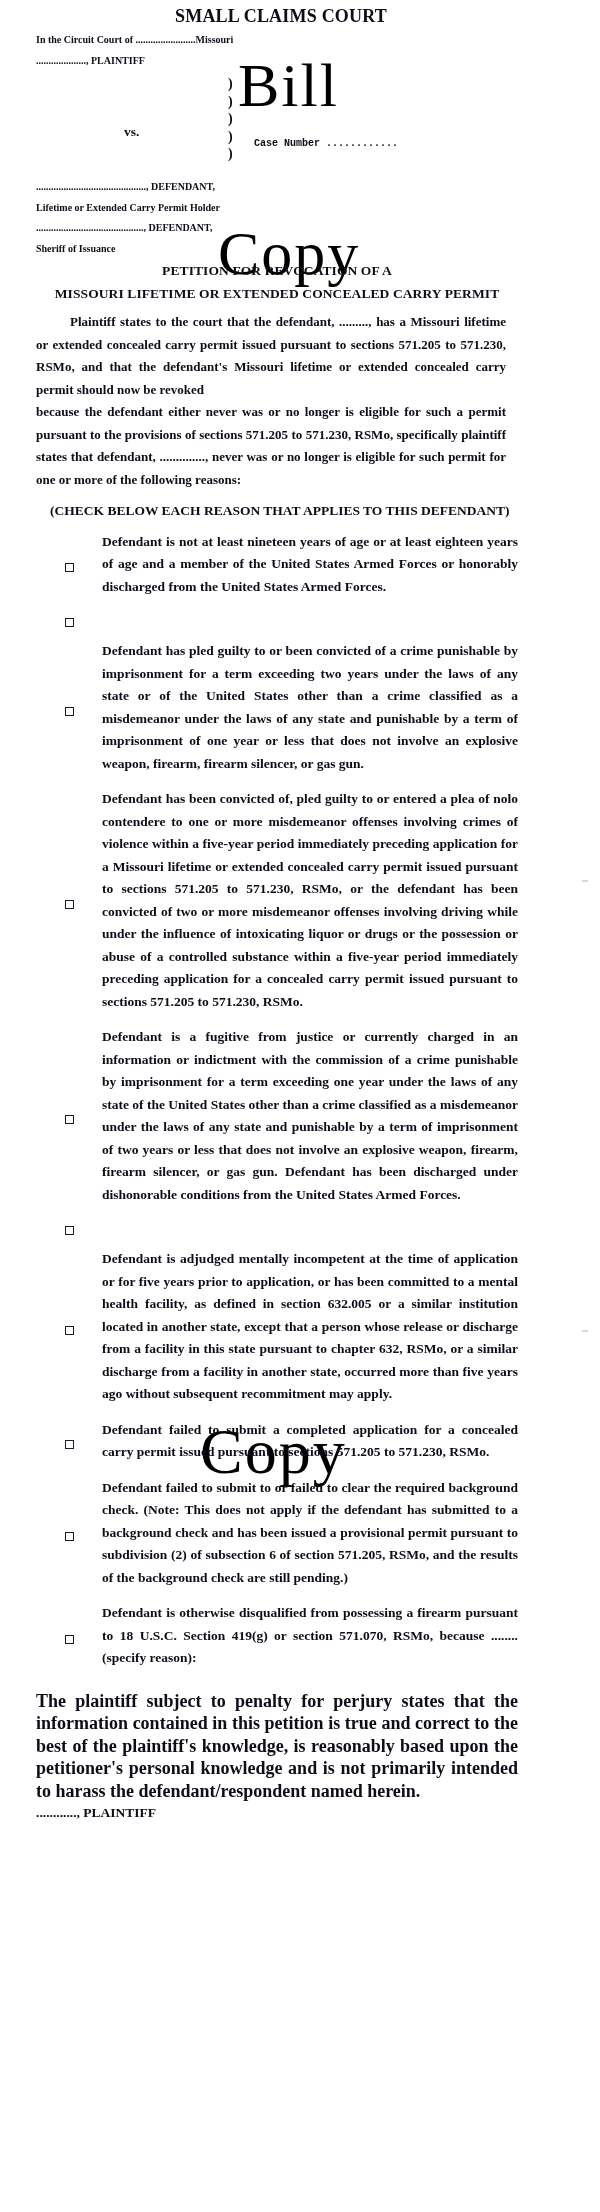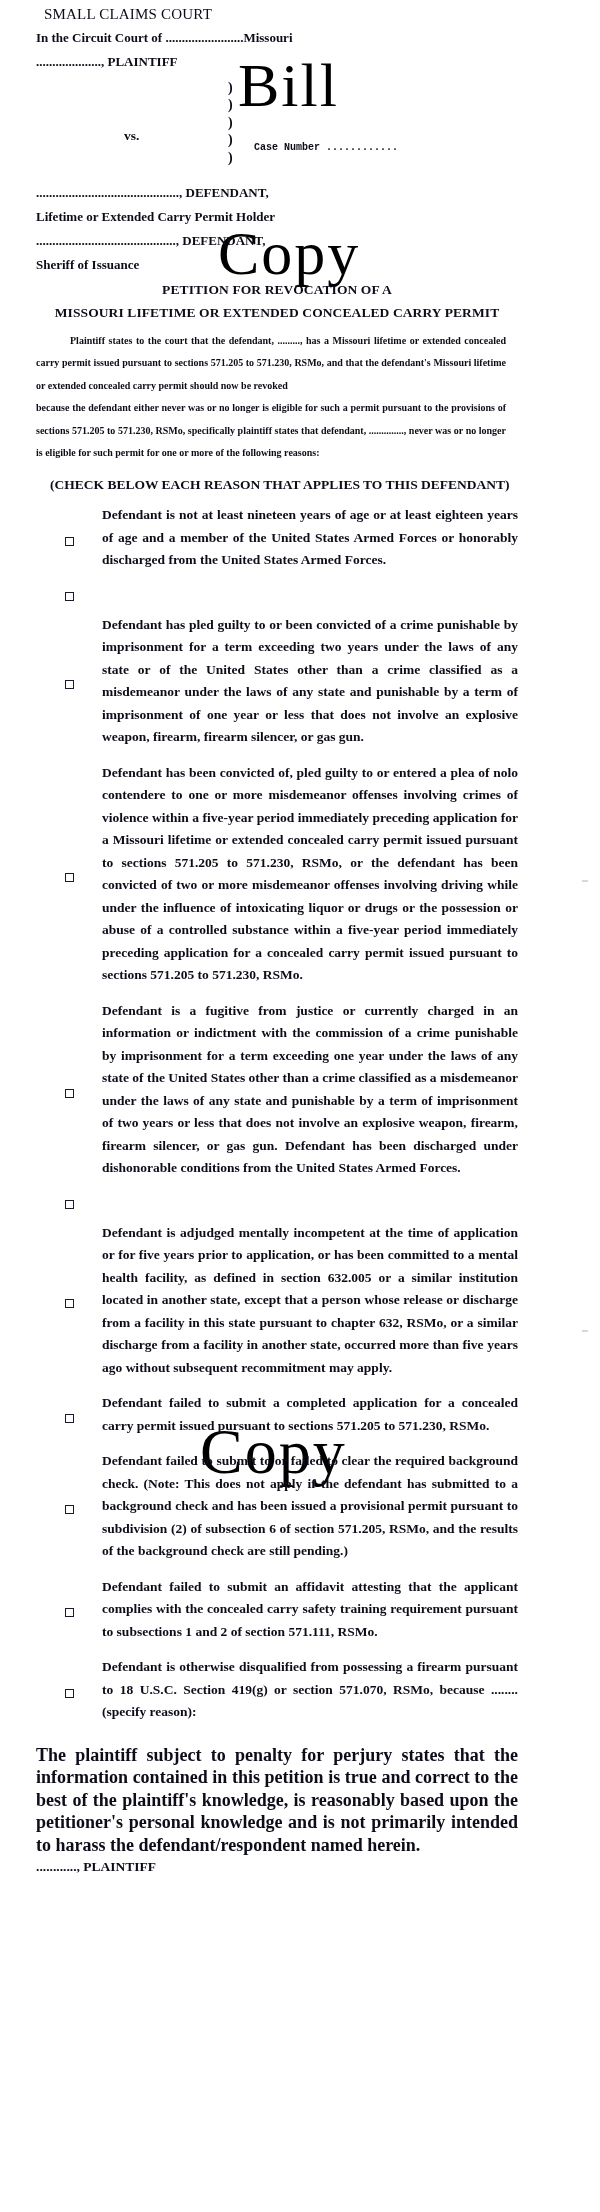--- a/index.html
+++ b/index.html
@@ -33,30 +33,30 @@
     line-height: 1;
     letter-spacing: 2px;
   }
   .wm-bill  { left: 238px; top: 54px;  font-size: 62px; }
   .wm-copy  { left: 218px; top: 222px; font-size: 62px; }
   .wm-copy2 { left: 200px; top: 1420px; font-size: 64px; }
   .content { position: relative; z-index: 2; }
 
   
   .ttl {
-    text-align: left;
-    font-weight: normal;
-    font-size: 15px;
+    text-align: center;
+    font-weight: bold;
+    font-size: 18px;
     letter-spacing: .2px;
     margin: 0 0 7px 0;
     padding-left: 8px;
   }
   .line {
     font-weight: bold;
-    font-size: 13px;
+    font-size: 10px;
     margin: 0 0 8px 0;
     line-height: 1.25;
   }
   .caption-block {
     margin: 4px 0 2px 0;
     position: relative;
     height: 104px;
   }
   .parens {
     position: absolute;
@@ -89,21 +89,21 @@
     font-weight: bold;
     font-size: 13.5px;
     margin: 0 0 7px 0;
     letter-spacing: .1px;
   }
   .hd-center.tight { margin-bottom: 9px; }
   p.body {
     text-align: justify;
     text-justify: inter-word;
     font-weight: bold;
-    font-size: 10px;
+    font-size: 13px;
     line-height: 22.5px;
     margin: 0 12px 10px 0;
   }
   p.body.indent { text-indent: 34px; }
   p.body.nogap { margin-bottom: 0; }
   .checkhead {
     font-weight: bold;
     font-size: 13.5px;
     margin: 11px 0 11px 0;
     padding-left: 14px;
@@ -260,26 +260,20 @@
       <li>
         <span class="cbox-cell">
             <span class="cbox"></span>
           </span>
         <span class="citem-text">Defendant failed to submit to or failed to clear the required background check. (Note: This does not apply if the defendant has submitted to a background check and has been issued a provisional permit pursuant to subdivision (2) of subsection 6 of section 571.205, RSMo, and the results of the background check are still pending.)</span>
       </li>
       <li>
         <span class="cbox-cell">
             <span class="cbox"></span>
           </span>
-        <span class="citem-text">Defendant failed to submit an affidavit attesting that the applicant complies with the concealed carry safety training requirement pursuant to subsections 1 and 2 of section 571.111, RSMo.</span>
-      </li>
-      <li>
-        <span class="cbox-cell">
-            <span class="cbox"></span>
-          </span>
         <span class="citem-text">Defendant is otherwise disqualified from possessing a firearm pursuant to 18 U.S.C. Section 419(g) or section 571.070, RSMo, because ........ (specify reason):</span>
       </li>
     </ul>
 
     <div class="closing">The plaintiff subject to penalty for perjury states that the information contained in this petition is true and correct to the best of the plaintiff's knowledge, is reasonably based upon the petitioner's personal knowledge and is not primarily intended to harass the defendant/respondent named herein.</div>
     <div class="sig">............, PLAINTIFF</div>
 
   </div>
 </div>
 

